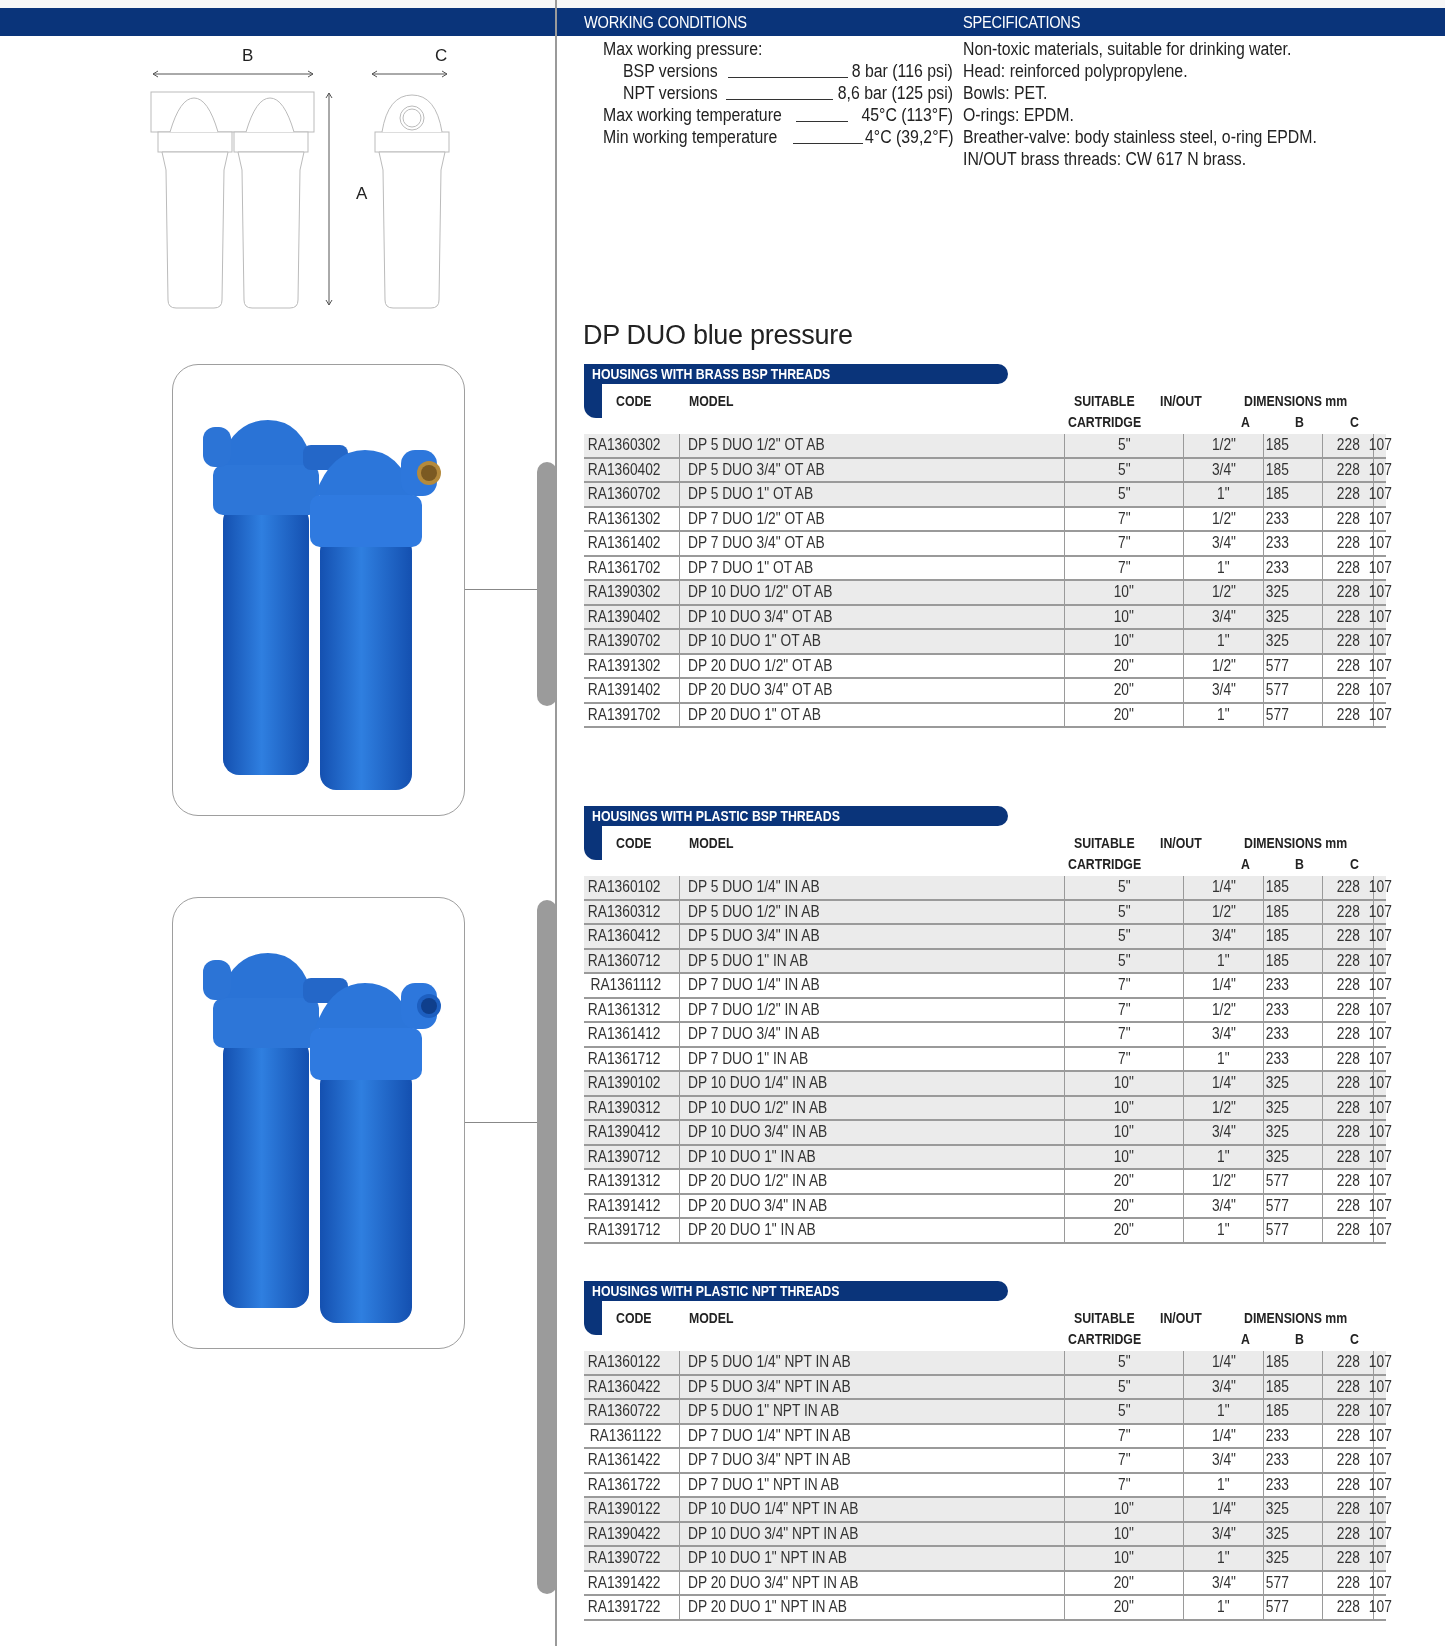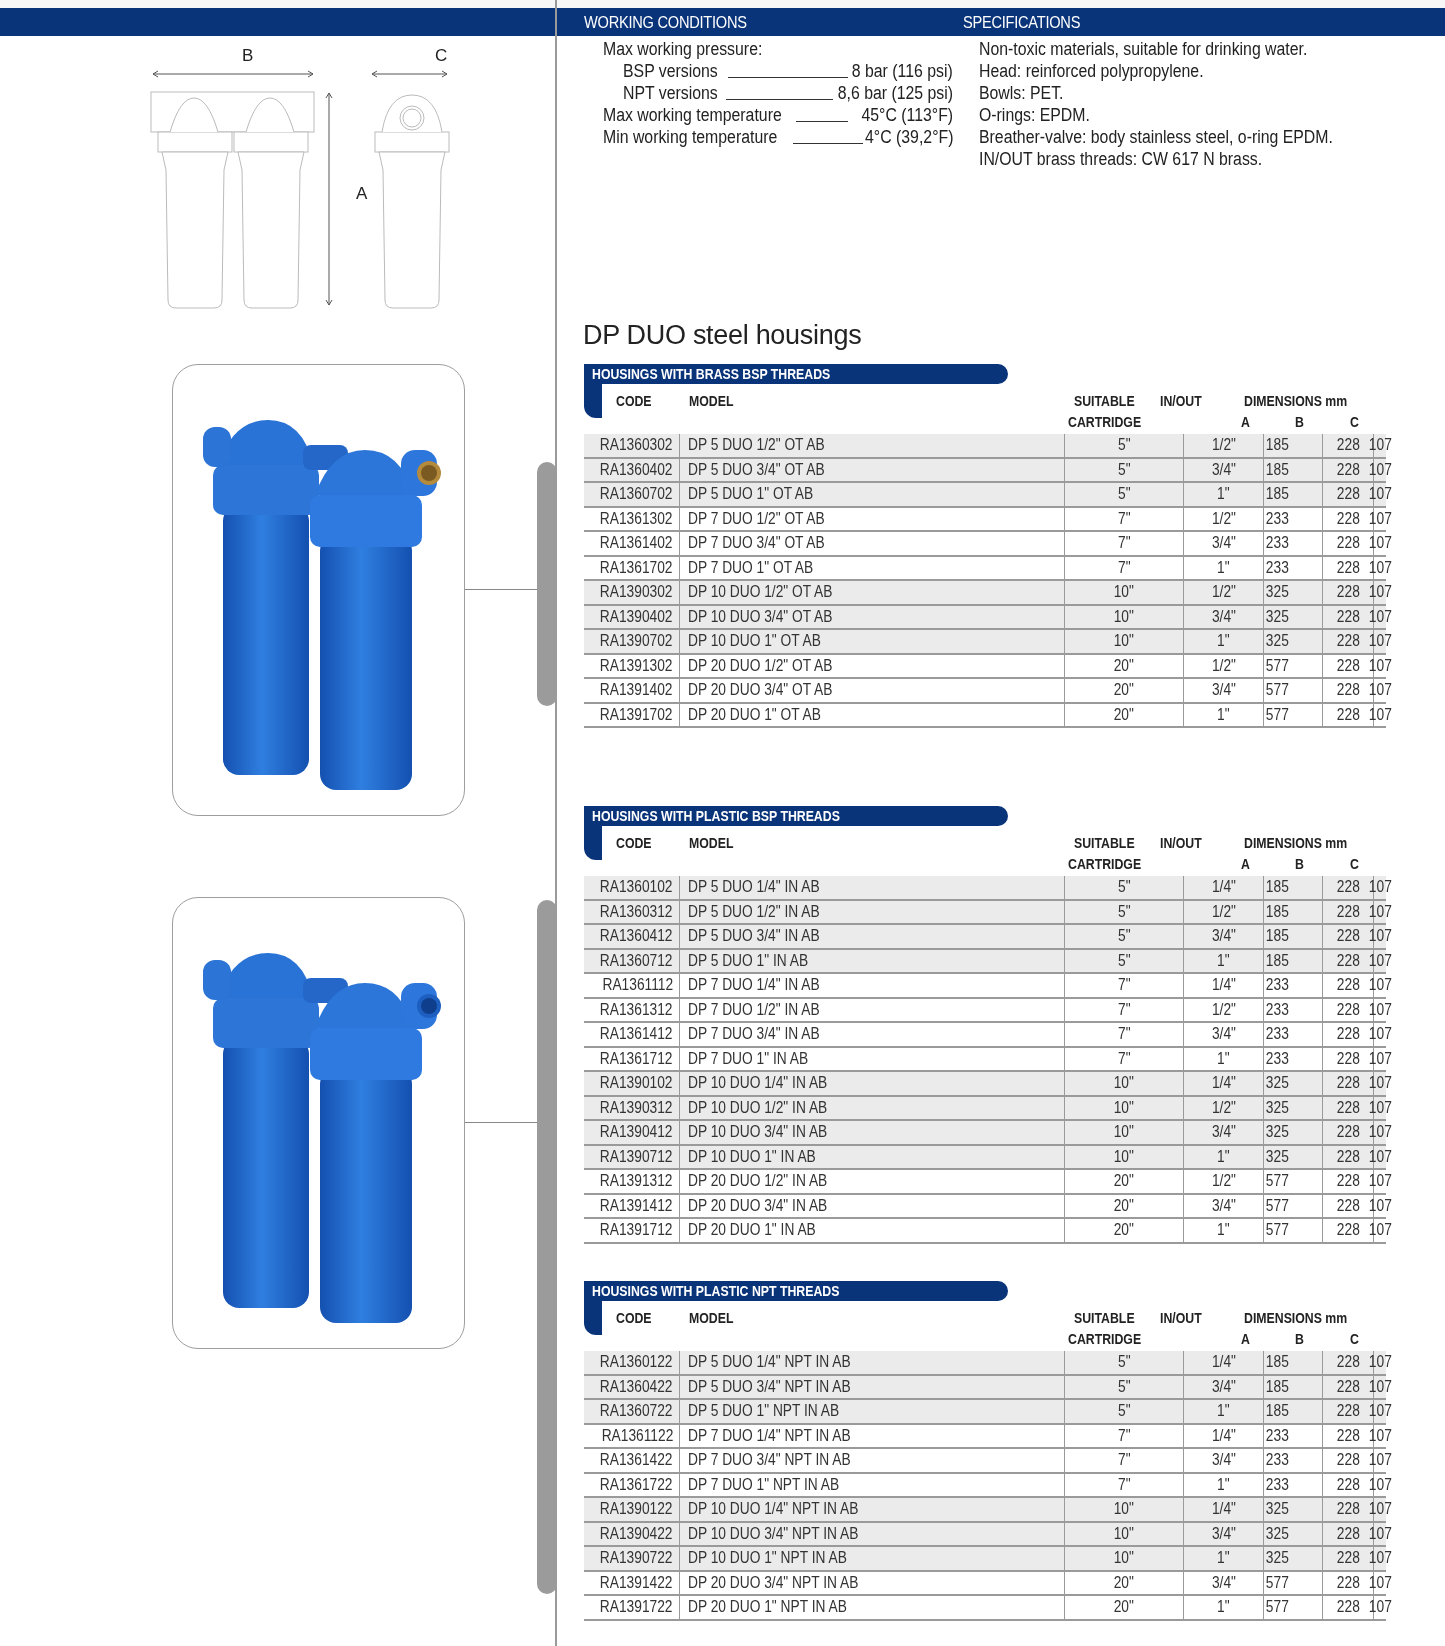--- a/index.html
+++ b/index.html
@@ -10,21 +10,21 @@
   .header-band { position: absolute; left: 0; top: 8px; width: 1445px; height: 28px; background: #0a347a; }
   .header-band .hb-title { position: absolute; top: 5px; color: #fff; font-size: 17px; letter-spacing: -0.3px; transform: scaleX(0.86); transform-origin: left center; white-space: nowrap; }
   .vdivider { position: absolute; left: 555px; top: 0; width: 2px; height: 1646px; background: #9a9a9a; }
 
   .wc-block { position: absolute; left: 583px; top: 38px; font-size: 18px; line-height: 22px; color: #222; }
   .wc-line { position: relative; height: 22px; width: 350px; white-space: nowrap; margin-left: 20px; }
   .wc-line .lbl { position: absolute; transform: scaleX(0.88); transform-origin: left center; }
   .wc-line .val { position: absolute; right: 0; transform: scaleX(0.88); transform-origin: right center; }
   .wc-line .leader { position: absolute; bottom: 4px; border-bottom: 1px solid #333; }
 
-  .spec-block { position: absolute; left: 963px; top: 38px; font-size: 18px; line-height: 22px; color: #222; margin-left: 16px; }
+  .spec-block { position: absolute; left: 963px; top: 38px; font-size: 18px; line-height: 22px; color: #222; }
   .spec-line { height: 22px; white-space: nowrap; transform: scaleX(0.88); transform-origin: left center; }
 
   .diagram { position: absolute; left: 150px; top: 40px; width: 340px; height: 280px; }
   .diagram .lab { position: absolute; font-size: 17px; color: #222; }
 
   .photo-card { position: absolute; left: 172px; width: 293px; border: 1.5px solid #9e9e9e; border-radius: 26px; background: #fff; overflow: hidden; }
   .connector { position: absolute; height: 1px; background: #888; }
   .gray-bar { position: absolute; width: 20px; background: #9b9b9b; border-radius: 10px; }
 
   .section-title { position: absolute; left: 583px; top: 320px; font-size: 27px; color: #222; letter-spacing: -0.3px; }
@@ -34,21 +34,21 @@
   .tbl-tab-stem { position: absolute; left: 0; top: 0; width: 18px; height: 54px; background: #0a347a; border-radius: 0 0 0 12px; }
   .tbl-tab .tab-label { position: absolute; left: 8px; top: 1px; color: #fff; font-size: 15px; font-weight: bold; transform: scaleX(0.82); transform-origin: left center; white-space: nowrap; }
   .hdr { position: absolute; font-size: 15px; font-weight: bold; color: #222; transform: scaleX(0.82); white-space: nowrap; }
   .rows { position: absolute; left: 0; width: 802px; }
   .row { position: relative; height: 24.5px; border-bottom: 2px solid #9a9a9a; display: flex; font-size: 16px; color: #333; }
   .row.shade { background: #ebebeb; }
   .row:first-child { border-top: 0; }
   .cell { height: 100%; display: flex; align-items: center; border-right: 1.5px solid #9a9a9a; white-space: nowrap; overflow: visible; }
   .cell:last-child { border-right: none; }
   .cell span { display: inline-block; transform: scaleX(0.86); }
-  .c-code { width: 96px; justify-content: flex-end; padding-right: 6px; }
+  .c-code { width: 96px; justify-content: flex-end; padding-right: 18px; }
   .c-code span { transform-origin: right center; }
   .c-model { width: 385px; padding-left: 8px; }
   .c-model span { transform-origin: left center; }
   .c-cart { width: 119px; justify-content: center; }
   .c-io { width: 80px; justify-content: center; }
   .c-a { width: 59px; }
   .c-b { width: 51px; justify-content: center; }
   .c-c { width: 12px; flex: 1; justify-content: center; }
 </style>
 </head>
@@ -172,21 +172,21 @@
     <rect x="137" y="130" width="112" height="52" rx="10" fill="#2f7ae0"></rect>
     <path d="M142,130 Q158,85 192,85 Q228,85 240,130 Z" fill="#2c76da"></path>
     <rect x="228" y="85" width="36" height="46" rx="14" fill="#2d77dc"></rect>
     <circle cx="256" cy="108" r="12" fill="#1d5fc0"></circle>
     <circle cx="256" cy="108" r="8" fill="#0f3f8c"></circle>
   </svg>
 </div>
 <div class="connector" style="left:465px;top:1122px;width:74px;"></div>
 <div class="gray-bar" style="left:537px;top:900px;height:694px;"></div>
 
-<div class="section-title">DP DUO steel housings</div>
+<div class="section-title">DP DUO blue pressure</div>
 
 <div class="tbl" style="top:364px;">
   <div class="tbl-tab-stem"></div>
   <div class="tbl-tab">
       <span class="tab-label">HOUSINGS WITH BRASS BSP THREADS</span>
     </div>
   <span class="hdr" style="left:32px;top:28px;transform-origin:left;">CODE</span>
   <span class="hdr" style="left:105px;top:28px;transform-origin:left;">MODEL</span>
   <span class="hdr" style="left:490px;top:28px;transform-origin:left;">SUITABLE</span>
   <span class="hdr" style="left:484px;top:49px;transform-origin:left;">CARTRIDGE</span>

